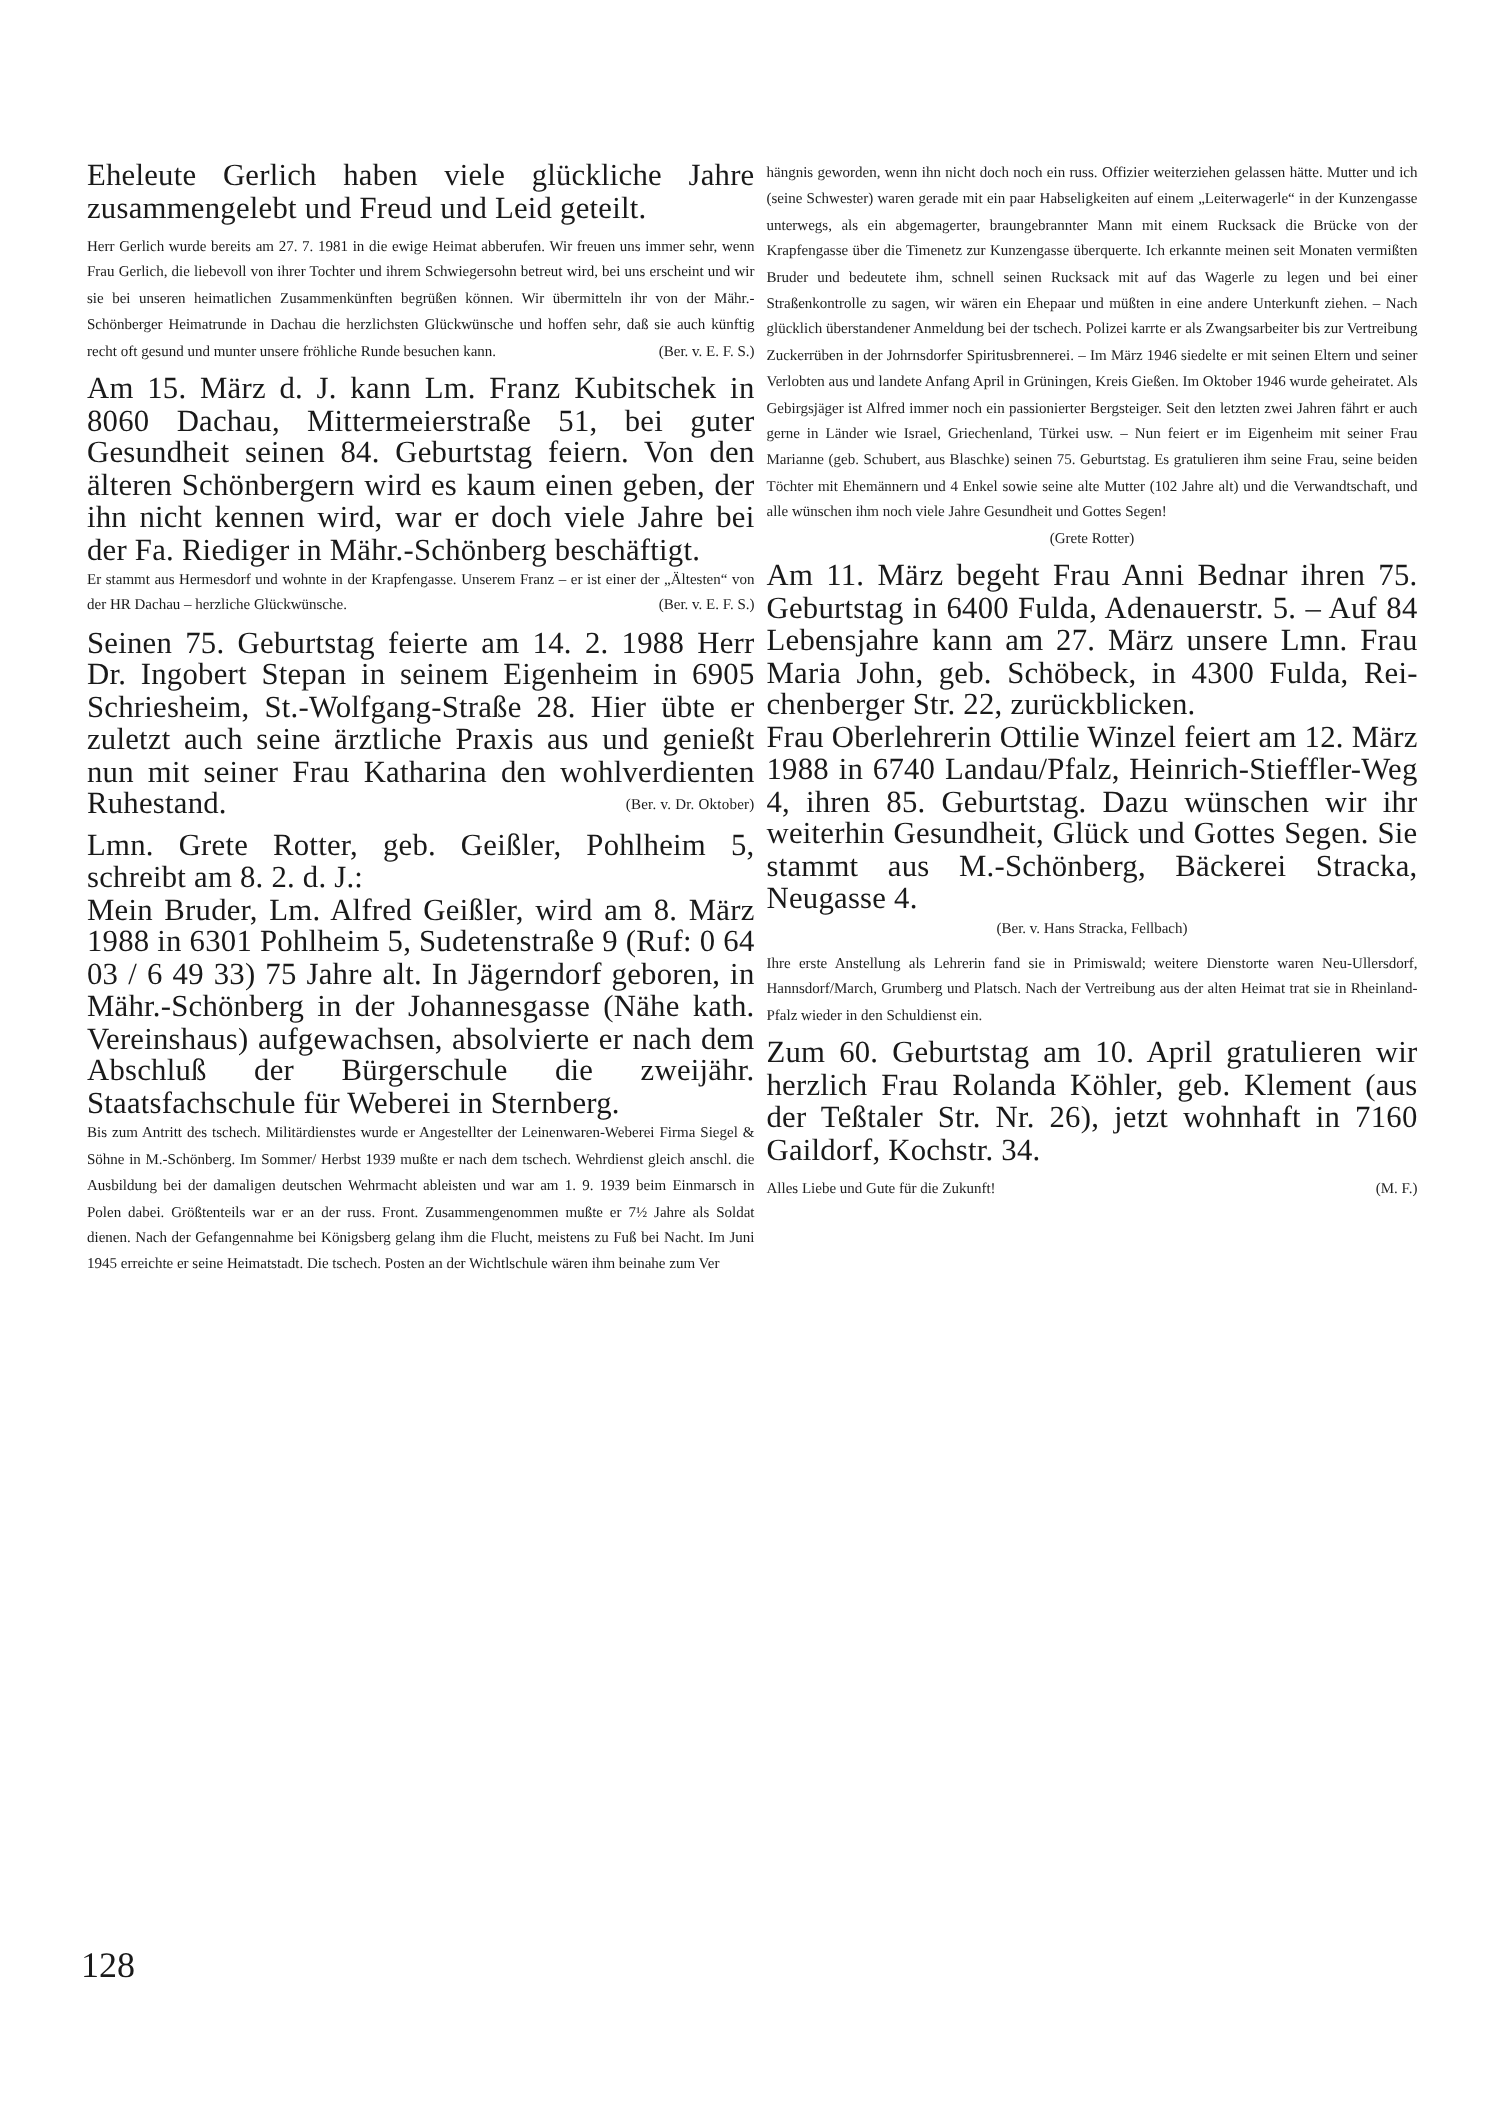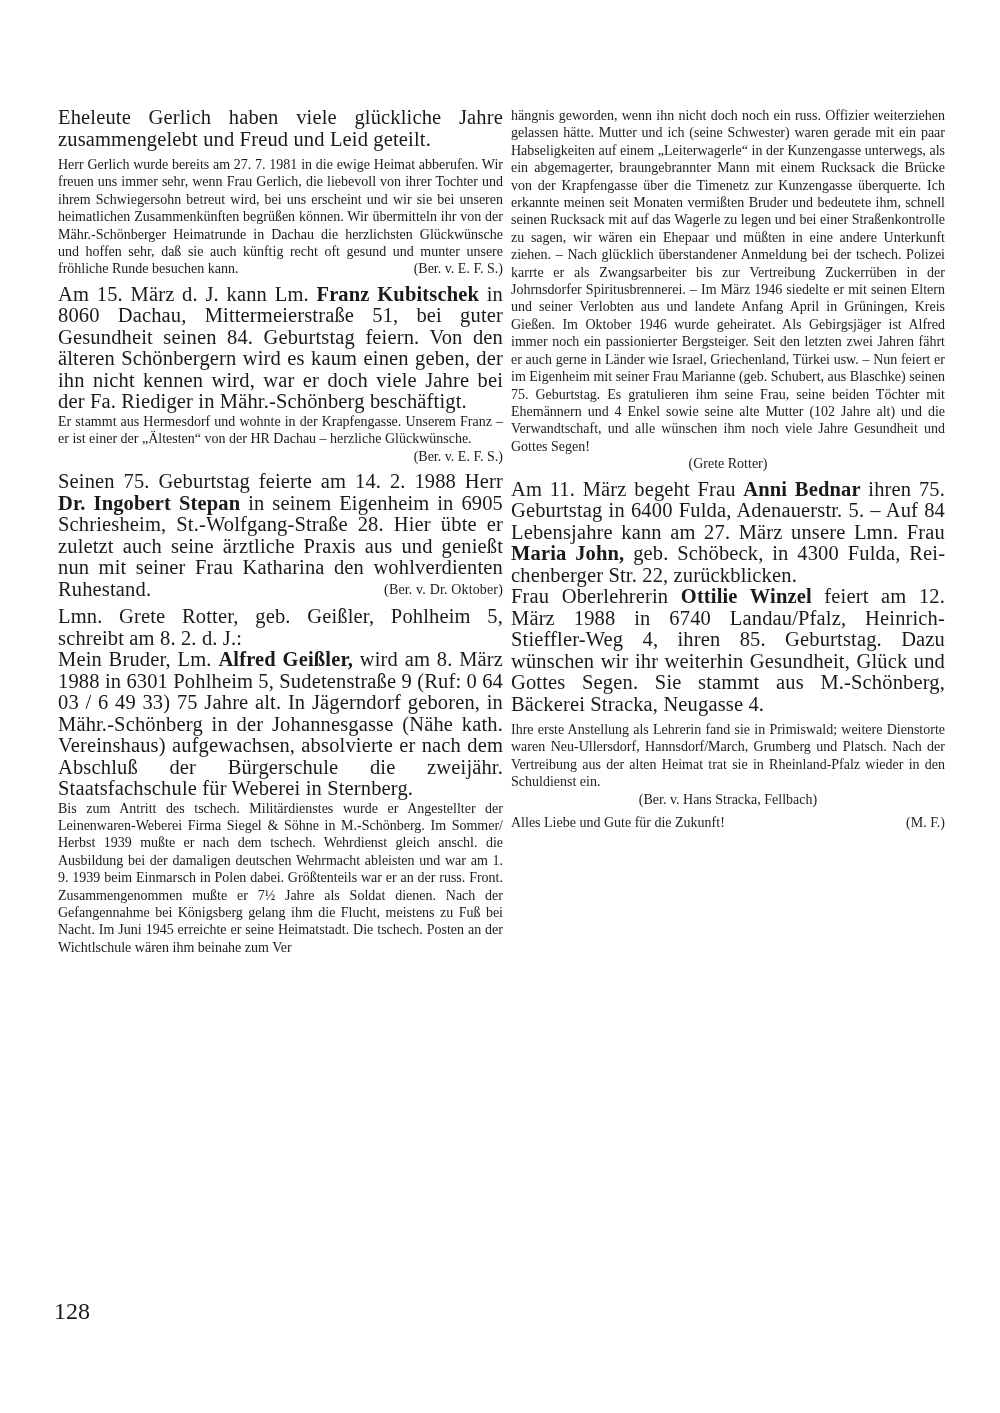--- a/index.html
+++ b/index.html
@@ -13,25 +13,25 @@
     }
     .col.left { left: 58px; }
     .col.right { left: 511px; width: 434px; }
     p { margin: 0; text-align: justify; hyphens: manual; }
     .big {
       font-family: "Liberation Serif", "DejaVu Serif", serif;
       font-size: 20.5px; line-height: 21.5px; letter-spacing: 0.15px;
     }
     .small {
       font-family: "Liberation Serif", "DejaVu Serif", serif;
-      font-size: 14px; line-height: 17.4px;
+      font-size: 10px; line-height: 17.4px;
     }
     .gap-s { margin-top: 6px; }
     .gap-m { margin-top: 0; }
-    b { font-weight: bold; }
+    b { font-weight: normal; }
     .credit { float: right; }
     .credit-line { text-align: center; }
     .clear::after { content: ""; display: block; clear: both; }
     .page-number {
       position: absolute; left: 54px; top: 1298px;
       font-family: "Liberation Serif", "DejaVu Serif", serif;
       font-size: 24px;
     }
     .right .small { color: #222; }
   </style>
@@ -75,23 +75,26 @@
 
   <p class="big gap-s">
     <span>Am 11. März begeht Frau </span><b>Anni Bednar</b><span> ihren 75. Geburtstag in 6400 Fulda, Adenauerstr. 5. – Auf 84 Lebensjahre kann am 27. März unsere Lmn. Frau </span><b>Maria John,</b><span> geb. Schöbeck, in 4300 Fulda, Rei­chenberger Str. 22, zurückblicken.</span>
   </p>
 
 
   <p class="big gap-m">
     <span>Frau Oberlehrerin </span><b>Ottilie Winzel</b><span> feiert am 12. März 1988 in 6740 Landau/Pfalz, Heinrich-Stieffler-Weg 4, ihren 85. Ge­burtstag. Dazu wünschen wir ihr weiter­hin Gesundheit, Glück und Gottes Segen. Sie stammt aus M.-Schönberg, Bäckerei Stracka, Neugasse 4.</span>
   </p>
 
+  <p class="small credit-line">(Ber. v. Hans Stracka, Fellbach)</p>
   <p class="small gap-s">Ihre erste Anstellung als Lehrerin fand sie in Pri­miswald; weitere Dienstorte waren Neu-Ullersdorf, Hannsdorf/March, Grumberg und Platsch. Nach der Vertreibung aus der alten Heimat trat sie in Rheinland-Pfalz wieder in den Schuldienst ein.</p>
-  <p class="small credit-line">(Ber. v. Hans Stracka, Fellbach)</p>
 
+  <p class="big gap-s">
+    <span>Zum 60. Geburtstag am 10. April gratulie­ren wir herzlich Frau </span><b>Rolanda Köhler,</b><span> geb. Klement (aus der Teßtaler Str. Nr. 26), jetzt wohnhaft in 7160 Gaildorf, Kochstr. 34.</span>
+  </p>
 
   <p class="small gap-s clear">
     <span>Alles Liebe und Gute für die Zukunft!</span>
     <span class="credit">(M. F.)</span>
   </p>
 </div>
 
 <div class="page-number">128</div>
 
 </body></html>

